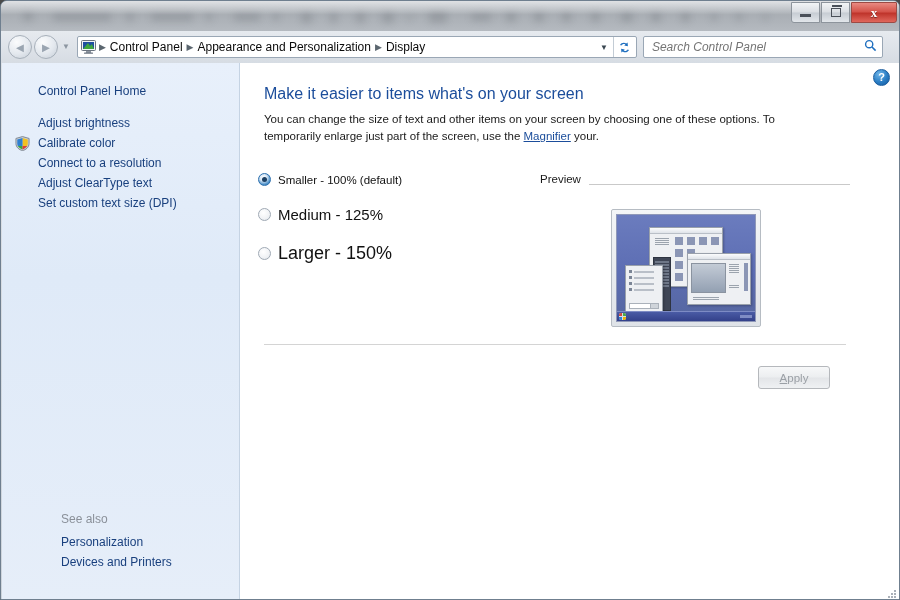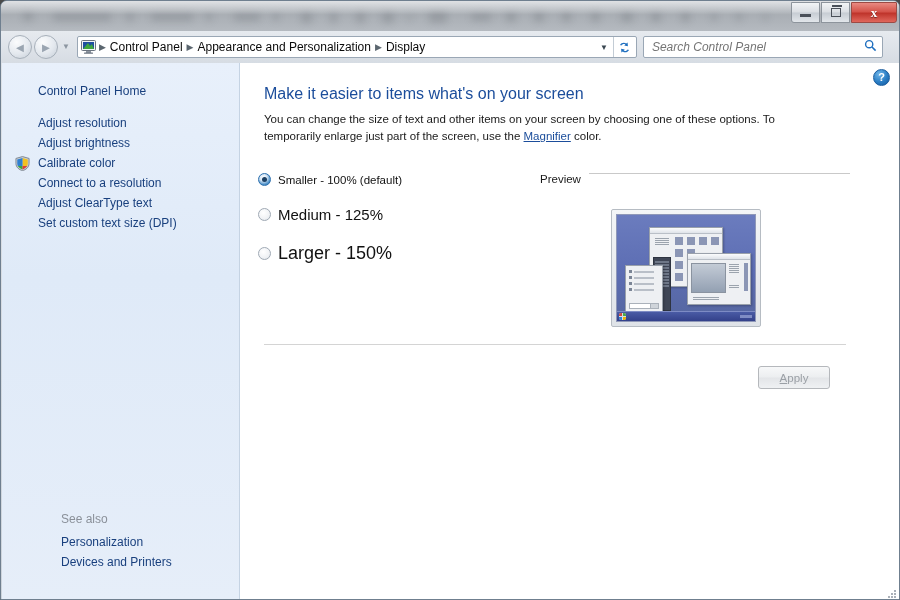--- a/index.html
+++ b/index.html
@@ -238,21 +238,21 @@
   .option-label { color: #111; white-space: nowrap; }
   .opt-sm  .option-label { font-size: 11.5px; }
   .opt-md  .option-label { font-size: 15px; }
   .opt-lg  .option-label { font-size: 18px; }
   .opt-md .radio { width: 13px; height: 13px; }
   .opt-lg .radio { width: 13px; height: 13px; }
 
   
   .preview-head {
     position: absolute; left: 300px; top: 110px;
-    width: 310px; display: flex; align-items: flex-start;
+    width: 310px; display: flex; align-items: flex-end;
   }
   .preview-label { font-size: 11.5px; color: #1a1a1a; white-space: nowrap; }
   .preview-rule { flex: 1 1 auto; height: 1px; background: #c9c9c9; margin-left: 8px; }
 
   .preview-box {
     position: absolute; left: 371px; top: 146px;
     width: 150px; height: 118px;
     box-sizing: border-box;
     border: 1px solid #b6bcc3;
     background: linear-gradient(180deg,#f3f5f7, #dfe3e8);
@@ -421,21 +421,20 @@
       </span>
     </div>
   </div>
 
   <div class="content-area">
 
     <div class="sidebar">
       <div class="sidebar-inner">
         <div class="side-link home">Control Panel Home</div>
 
-        <div class="side-link">Adjust resolution</div>
         <div class="side-link">Adjust brightness</div>
 
         <div class="side-link">
           <span class="shield-icon">
             <svg width="15" height="15" viewBox="0 0 16 16">
               <path d="M8 0.6 L15 2.6 L15 8 C15 12 11.6 14.7 8 15.6
                        C4.4 14.7 1 12 1 8 L1 2.6 Z" fill="#c9ced6" stroke="#7d858f"></path>
               <path d="M8 2 L13.6 3.6 L13.6 8 C13.6 9 13.4 9.8 13 10.6 L8 10.6 Z" fill="#f2c020"></path>
               <path d="M8 2 L2.4 3.6 L2.4 8 C2.4 9 2.6 9.8 3 10.6 L8 10.6 Z" fill="#2f7fd0"></path>
               <path d="M3 10.6 L8 10.6 L8 14.3 C5.8 13.6 4 12.3 3 10.6 Z" fill="#3aa83a"></path>
@@ -457,21 +456,21 @@
       </div>
     </div>
 
     <div class="main">
 
       <div class="help-btn">?</div>
 
       <div class="page-title">Make it easier to items what's on your screen</div>
 
       <div class="page-desc">
-        <span>You can change the size of text and other items on your screen by choosing one of these options. To temporarily enlarge just part of the screen, use the </span><a href="#">Magnifier</a><span> color.</span>
+        <span>You can change the size of text and other items on your screen by choosing one of these options. To temporarily enlarge just part of the screen, use the </span><a href="#">Magnifier</a><span> your.</span>
       </div>
 
       <div class="options">
         <div class="option-row opt-sm">
           <span class="radio checked"></span>
           <span class="option-label">Smaller - 100% (default)</span>
         </div>
         <div class="option-row opt-md">
           <span class="radio"></span>
           <span class="option-label">Medium - 125%</span>

